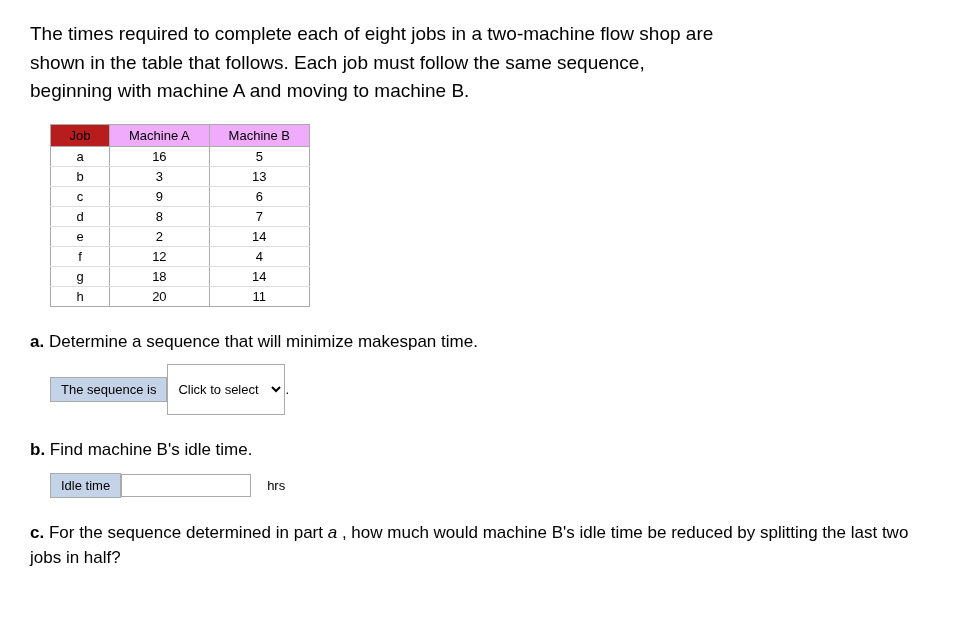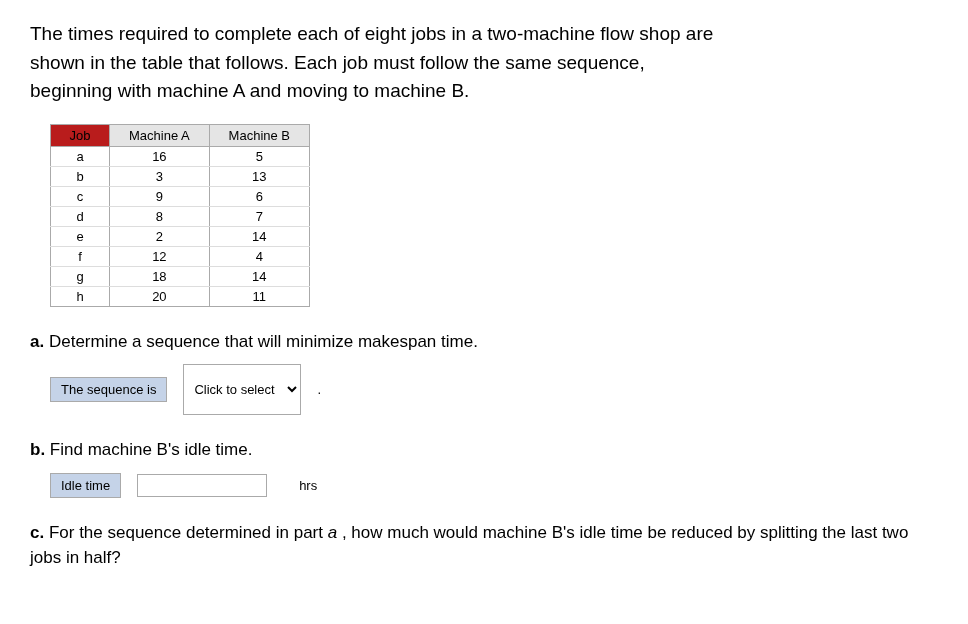--- a/index.html
+++ b/index.html
@@ -31,21 +31,21 @@
       text-align: center;
       font-size: 13px;
     }
     .header-row-top th {
       background: #c5d3e8;
       border: 1px solid #aaa;
       font-weight: bold;
       padding: 3px 18px;
     }
     .header-row-sub th {
-      background: #e5e5e5;
+      background: #f0abfc;
       border: 1px solid #aaa;
       font-weight: normal;
       padding: 3px 18px;
     }
     .header-row-sub th.job-col {
       background: #b91c1c;
     }
     tbody tr td {
       border-left: 1px solid #aaa;
       border-right: 1px solid #aaa;
@@ -65,21 +65,21 @@
       font-size: 17px;
       margin-bottom: 10px;
       line-height: 1.5;
     }
     .section-label b {
       font-weight: bold;
     }
     .answer-row {
       display: flex;
       align-items: center;
-      gap: 16px;
+      gap: 0;
       margin-left: 20px;
     }
     .answer-box-label {
       background: #c5d3e8;
       border: 1px solid #aaa;
       padding: 4px 10px;
       font-size: 13px;
       white-space: nowrap;
     }
     .answer-input {

